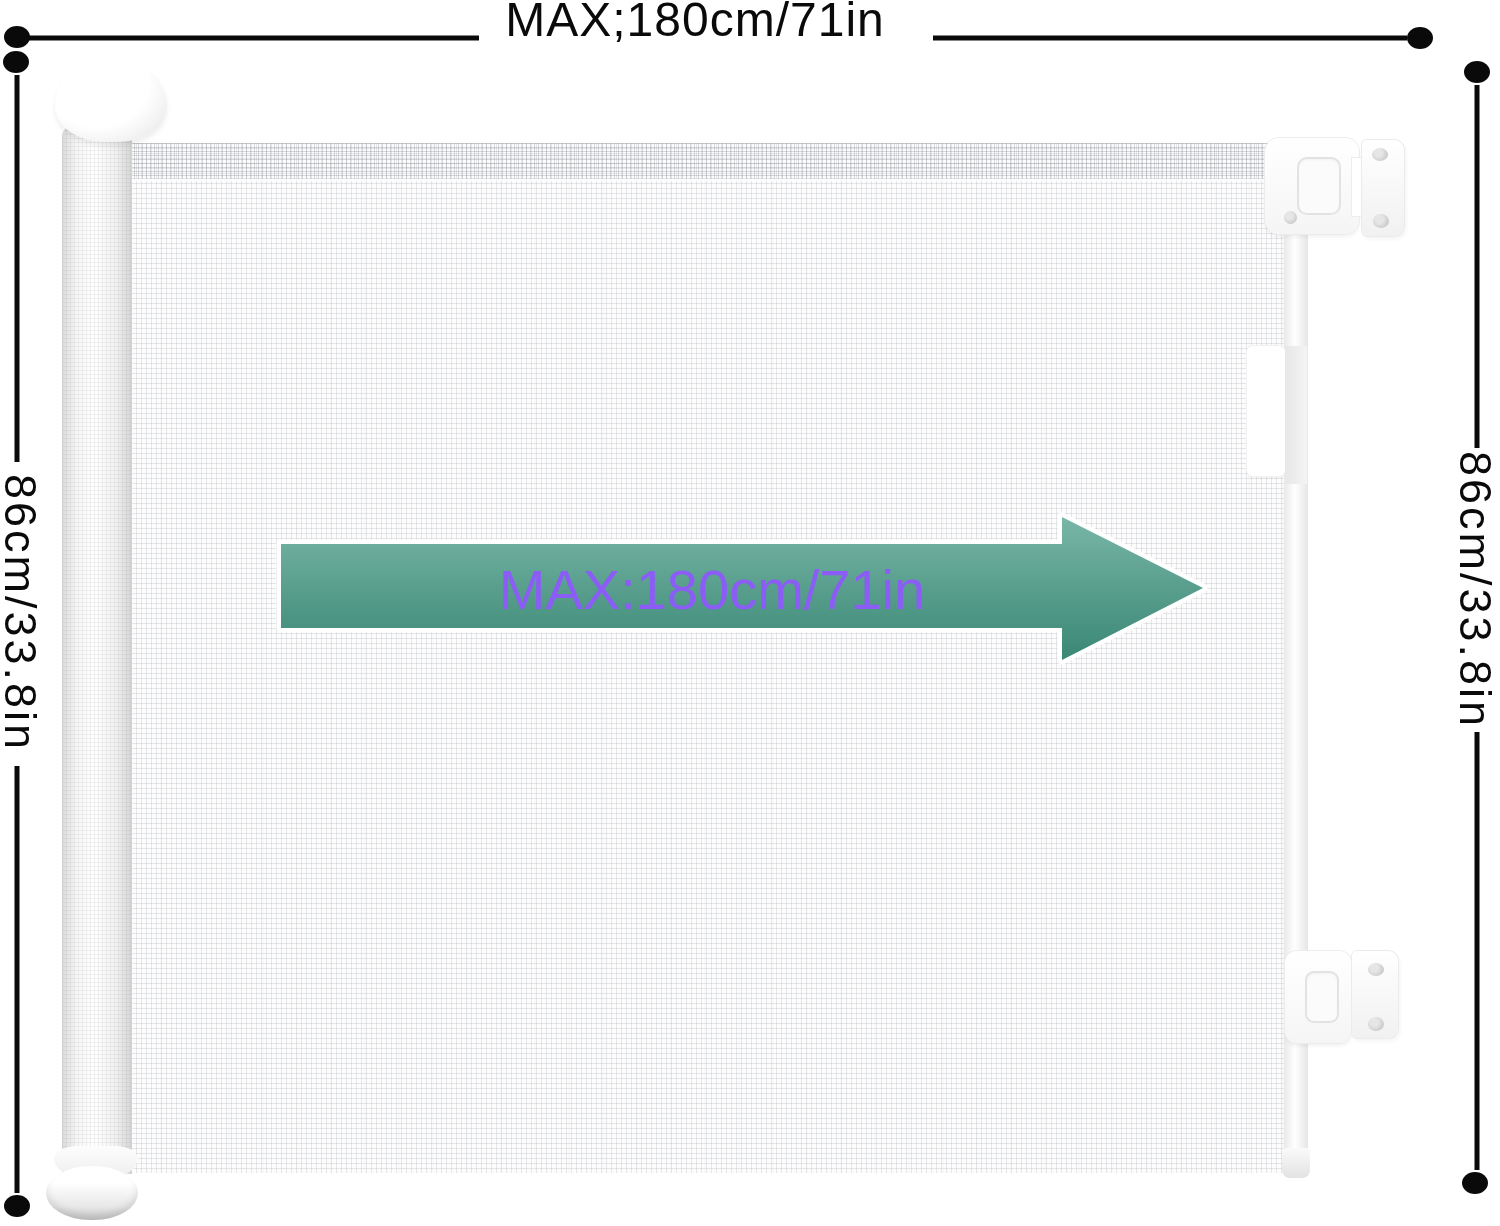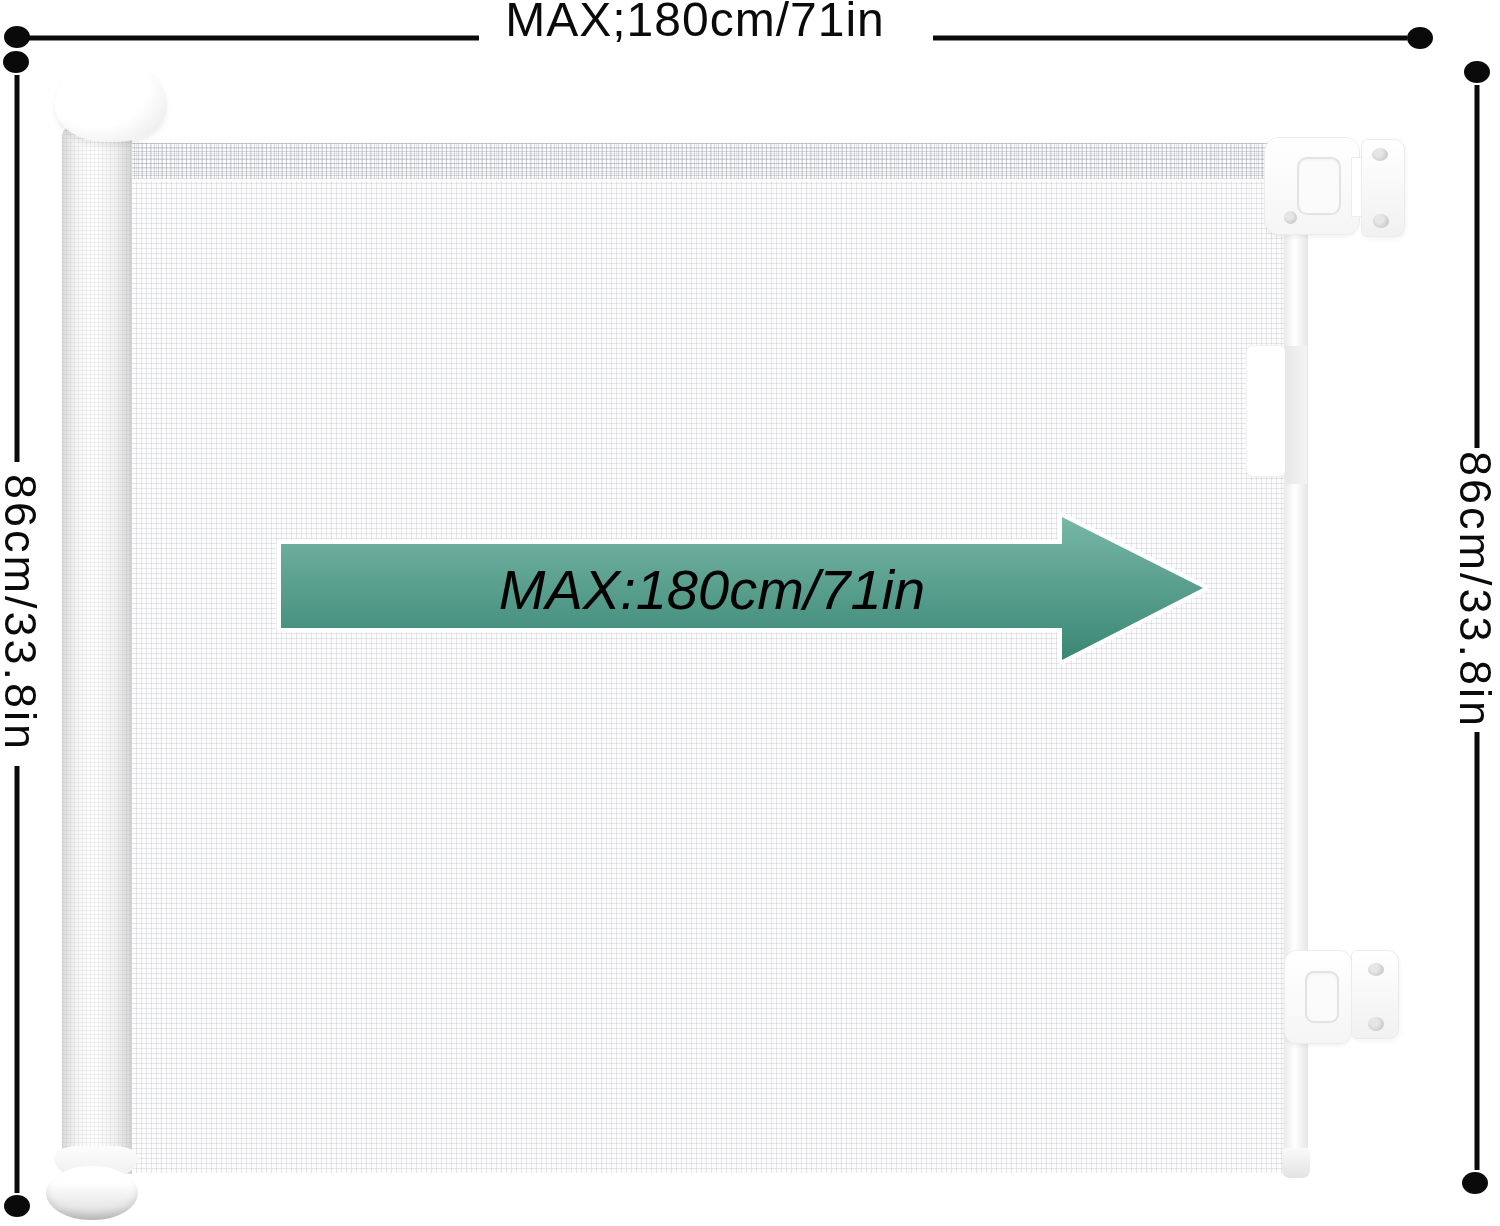--- a/index.html
+++ b/index.html
@@ -137,21 +137,21 @@
   <svg class="overlay" width="1500" height="1226" viewBox="0 0 1500 1226">
     <defs>
       <linearGradient id="tealGrad" x1="0" y1="517" x2="0" y2="660" gradientUnits="userSpaceOnUse">
         <stop offset="0" stop-color="#79b7a8"></stop>
         <stop offset="0.4" stop-color="#5fa392"></stop>
         <stop offset="1" stop-color="#3a8775"></stop>
       </linearGradient>
     </defs>
     <polygon points="281,544 1062,544 1062,517 1203,588 1062,660 1062,628 281,628" fill="url(#tealGrad)" stroke-width="9" stroke-linejoin="round" paint-order="stroke" stroke="#ffffff"></polygon>
   </svg>
-  <div class="arrow-label" style="left: 712px; top: 589px; color: #000000; font-style: italic;">MAX:180cm/71in</div>
+  <div class="arrow-label" style="left: 712px; top: 589px; color: #8b5cf6;">MAX:180cm/71in</div>
 
   <svg class="overlay" width="1500" height="1226" viewBox="0 0 1500 1226">
     <g stroke-width="5" fill="none">
       <line x1="29" y1="38" x2="479" y2="38" stroke="#0a0a0a"></line>
       <line x1="933" y1="38" x2="1407" y2="38" stroke="#0a0a0a"></line>
       <line x1="17" y1="75" x2="17" y2="462" stroke="#0a0a0a"></line>
       <line x1="17" y1="766" x2="17" y2="1193" stroke="#0a0a0a"></line>
       <line x1="1477" y1="85" x2="1477" y2="448" stroke="#0a0a0a"></line>
       <line x1="1477" y1="732" x2="1477" y2="1170" stroke="#0a0a0a"></line>
     </g>

